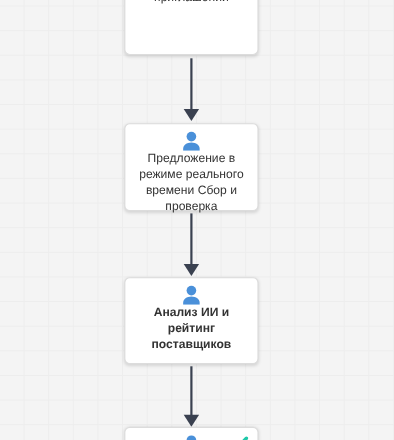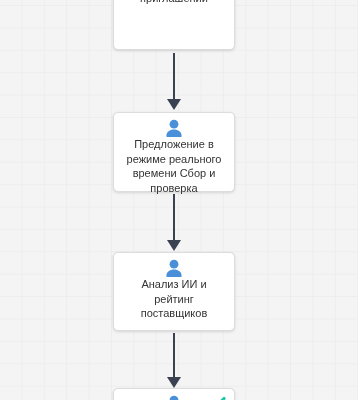--- a/index.html
+++ b/index.html
@@ -86,21 +86,21 @@
     width: 0;
     height: 0;
     border-left: 7px solid transparent;
     border-right: 7px solid transparent;
     border-top: 11px solid #3a4150;
   }
 
   
   #node-1 { left: 113px; top: -62px;  width: 122px; height: 112px; padding-top: 8px; }
   #node-2 { left: 113px; top: 112px;  width: 122px; height: 80px;  padding-top: 6px; }
-  #node-3 { left: 113px; top: 252px;  width: 122px; height: 79px;  padding-top: 6px; }
+  #node-3 { left: 113px; top: 252px;  width: 122px; height: 79px;  padding-top: 6px; font-weight: bold; }
   #node-4 { left: 113px; top: 388px;  width: 122px; height: 80px;  padding-top: 6px; }
 
   #conn-1 { left: 165px; top: 53px;  height: 58px; }
   #conn-1 .shaft { height: 48px; }
   #conn-1 .head  { top: 46px; }
 
   #conn-2 { left: 165px; top: 194px; height: 58px; }
   #conn-2 .shaft { height: 48px; }
   #conn-2 .head  { top: 46px; }
 

